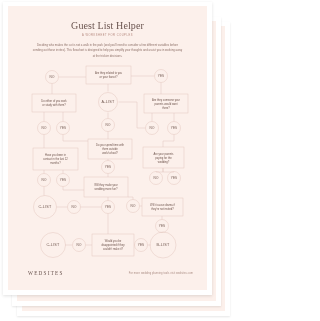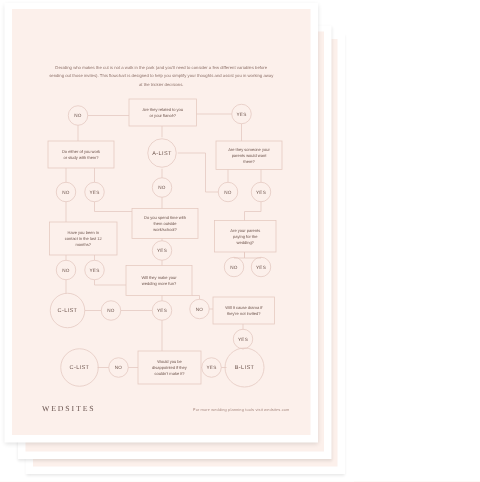--- a/index.html
+++ b/index.html
@@ -24,20 +24,24 @@
 
 <div class="stage">
   <div class="sheet" id="sheet3">
       <div class="inner"></div>
     </div>
   <div class="sheet" id="sheet2">
       <div class="inner"></div>
     </div>
   <div class="sheet" id="sheet1">
     <div class="inner">
+      <div class="titlewrap">
+        <div class="title">Guest List Helper</div>
+        <div class="subtitle">A WORKSHEET FOR COUPLES</div>
+      </div>
       <div class="intro">Deciding who makes the cut is not a walk in the park (and you'll need to consider a few different variables before sending out those invites). This flowchart is designed to help you simplify your thoughts and assist you in working away at the trickier decisions.</div>
       <svg class="flow" id="flow" viewBox="0 0 236 321">
           <g>
             <polyline points="58.5,77 86,77" fill="none" stroke="#e3c7bf" stroke-width="0.5"></polyline>
             <polyline points="131,76 154.5,76" fill="none" stroke="#e3c7bf" stroke-width="0.5"></polyline>
             <polyline points="52,83.5 52,94" fill="none" stroke="#e3c7bf" stroke-width="0.5"></polyline>
             <polyline points="161,82.5 161,94" fill="none" stroke="#e3c7bf" stroke-width="0.5"></polyline>
             <polyline points="108,84 108,91.5" fill="none" stroke="#e3c7bf" stroke-width="0.5"></polyline>
             <polyline points="118.5,102 137,102 137,128 145.5,128" fill="none" stroke="#e3c7bf" stroke-width="0.5"></polyline>
             <polyline points="108,112.5 108,118.5" fill="none" stroke="#e3c7bf" stroke-width="0.5"></polyline>

